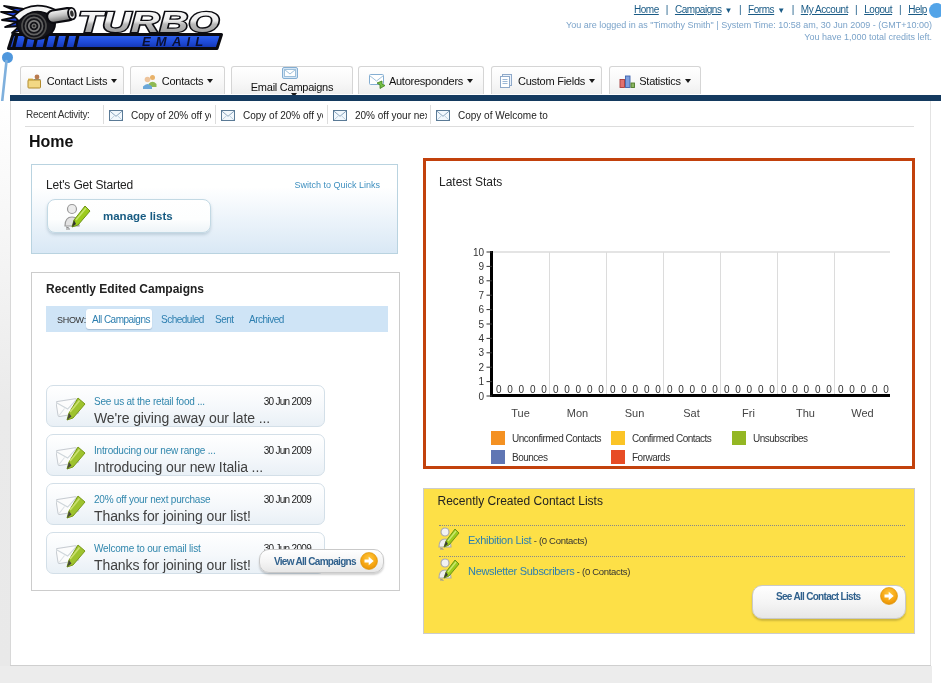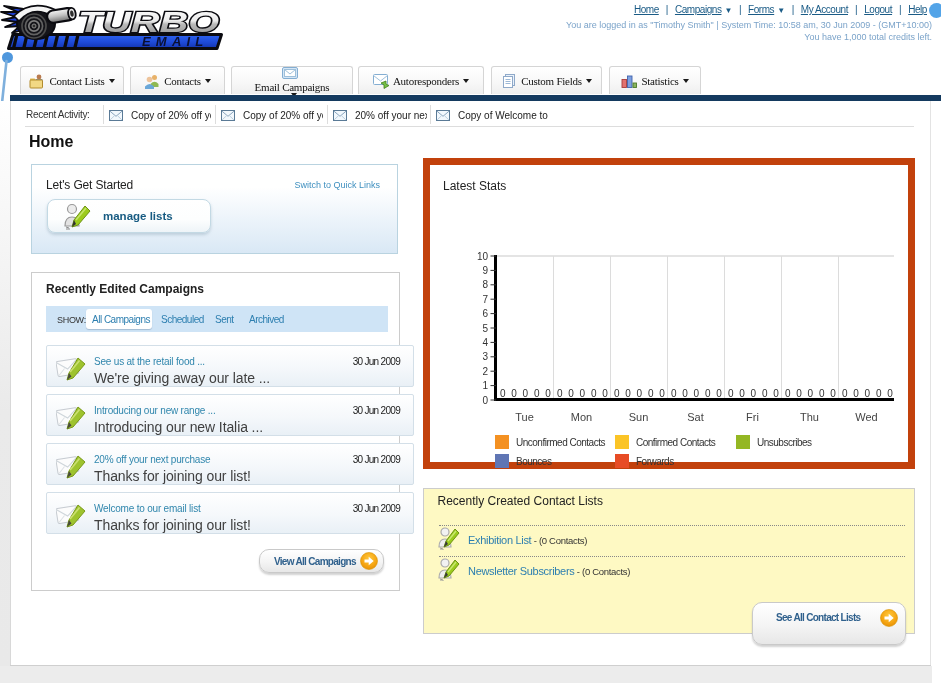--- a/index.html
+++ b/index.html
@@ -6,21 +6,21 @@
 body{width:941px;height:683px;position:relative;background:#fff;font-family:"Liberation Sans",sans-serif;overflow:hidden;}
 .abs{position:absolute;}
 
 #toplinks{top:4px;right:14px;font-size:10px;letter-spacing:-0.45px;color:#1a5b86;white-space:nowrap;}
 #toplinks a{color:#1a5b86;text-decoration:underline;}
 #toplinks .sep{color:#1a5b86;margin:0 7px;text-decoration:none;}
 #toplinks .arr{font-size:8px;text-decoration:none;display:inline-block;margin-left:3px;}
 #hcircle{left:929px;top:3px;width:15px;height:15px;border-radius:50%;background:#53a4e8;}
 .subline{font-size:9px;color:#7ba3c9;right:9px;white-space:nowrap;}
 
-.tab{top:66px;height:28px;border:1px solid #d5d5d5;border-bottom:none;border-radius:3px 3px 0 0;background:linear-gradient(#ffffff,#f7f7f7 60%,#efefef);box-sizing:border-box;display:flex;align-items:center;justify-content:center;font-size:11px;letter-spacing:-0.25px;color:#111;white-space:nowrap;font-family:Liberation Serif, serif;}
+.tab{top:66px;height:28px;border:1px solid #d5d5d5;border-bottom:none;border-radius:3px 3px 0 0;background:linear-gradient(#ffffff,#f7f7f7 60%,#efefef);box-sizing:border-box;display:flex;align-items:center;justify-content:center;font-size:11px;letter-spacing:-0.25px;color:#111;white-space:nowrap;}
 .tab .tic{margin-right:4px;width:16px;height:16px;position:relative;flex:none;}
 .tab .ar{margin-left:4px;width:0;height:0;border-left:3.5px solid transparent;border-right:3.5px solid transparent;border-top:4.5px solid #1a1a1a;}
 #navbar{left:10px;top:95px;width:931px;height:6px;background:#143a5f;}
 
 #cleft{left:10px;top:101px;width:1px;height:564px;background:#d8d8d8;}
 #cright{left:930px;top:101px;width:1px;height:564px;background:#e3e3e3;}
 #cbottom{left:10px;top:665px;width:921px;height:1px;background:#cfcfcf;}
 #footgray{left:0;top:666px;width:932px;height:17px;background:#ececec;}
 #leftgray{left:0;top:101px;width:10px;height:565px;background:linear-gradient(#ffffff,#eaeaea 55%,#e9e9e9);}
 
@@ -37,34 +37,34 @@
 #p1 .ptitle{left:14px;top:13px;letter-spacing:-0.15px;}
 #p1 .qlink{right:17px;top:15px;font-size:9px;color:#3e8fbf;}
 .bigbtn{top:34px;height:34px;width:164px;border:1px solid #c3d9e4;border-radius:8px;background:linear-gradient(#ffffff,#fdfefe 60%,#eef4f8);box-shadow:0 2px 3px rgba(120,150,170,.35);box-sizing:border-box;display:flex;align-items:center;font-size:11.5px;font-weight:bold;color:#175b82;}
 
 #p2{left:31px;top:272px;width:369px;height:319px;border:1px solid #ccc;background:#fff;box-sizing:border-box;}
 #p2 .ptitle{left:14px;top:9px;font-weight:bold;}
 #showbar{left:14px;top:33px;width:342px;height:26px;background:#cfe4f6;}
 #showbar .lbl{left:11px;top:9px;font-size:9px;letter-spacing:-0.3px;color:#333;}
 #showbar .selbox{left:40px;top:3px;width:66px;height:20px;background:#fff;border-radius:3px;box-shadow:0 1px 1px rgba(100,130,160,.4);}
 .shlink{top:8px;font-size:10px;letter-spacing:-0.5px;color:#2d7fb0;}
-.citem{left:14px;width:368px;height:42px;border:1px solid #d3dfe8;border-radius:2px;background:linear-gradient(#ffffff,#f5f8fb 55%,#e9f0f6);box-sizing:border-box;}
+.citem{left:14px;width:279px;height:42px;border:1px solid #d3dfe8;border-radius:7px;background:linear-gradient(#ffffff,#f5f8fb 55%,#e9f0f6);box-sizing:border-box;margin-top:40px;}
 .citem .t{left:47px;top:10px;font-size:10px;letter-spacing:-0.2px;color:#3187ad;white-space:nowrap;}
 .citem .s{left:47px;top:24px;font-size:14px;letter-spacing:-0.1px;color:#3f3f3f;white-space:nowrap;}
 .citem .d{right:13px;top:10px;font-size:10px;letter-spacing:-0.7px;color:#222;}
 .graybtn{white-space:nowrap;border:1px solid #c9c9c9;border-radius:10px;background:linear-gradient(#ffffff,#f4f4f4 55%,#e7e7e7);box-shadow:0 2px 2px rgba(0,0,0,.18);box-sizing:border-box;display:flex;align-items:center;justify-content:space-between;font-size:10px;letter-spacing:-0.7px;font-weight:bold;color:#30618d;}
 
-#p3{left:423px;top:158px;width:492px;height:311px;border:7px solid #c2410c;background:#fff;box-sizing:border-box;}
+#p3{left:423px;top:158px;width:492px;height:311px;border:3px solid #c2410c;background:#fff;box-sizing:border-box;}
 #p3 .ptitle{left:13px;top:14px;}
 #sel{left:16px;top:33px;width:454px;height:20px;border:1px solid #889cb0;background:#fff;box-sizing:border-box;font-size:10px;color:#000;line-height:18px;padding-left:5px;}
 #sel .sarr{right:6px;top:7px;width:0;height:0;border-left:4px solid transparent;border-right:4px solid transparent;border-top:5px solid #000;position:absolute;}
 .lsq{width:14px;height:14px;}
 .ltxt{font-size:10px;letter-spacing:-0.5px;color:#333;white-space:nowrap;}
 
-#p4{left:423px;top:488px;width:492px;height:146px;border:1px solid #ccc;background:#fef9c3;box-sizing:border-box;}
+#p4{left:423px;top:488px;width:492px;height:146px;border:1px solid #ccc;background:#fde047;box-sizing:border-box;}
 #p4 .ptitle{left:13.5px;top:5px;}
 .dots{left:15px;width:466px;height:0;border-top:1px dotted #888;}
 .clist-t{font-size:11px;letter-spacing:-0.3px;color:#2d7fb0;white-space:nowrap;}
 .clist-t .g{color:#333;font-size:9.5px;letter-spacing:-0.3px;}
 </style>
 </head>
 <body>
 
 <svg class="abs" style="left:0;top:0;" width="250" height="115" viewBox="0 0 250 115">
   <defs>
@@ -417,21 +417,21 @@
   <div class="abs dots" style="top:67px;"></div>
   <svg class="abs" style="left:14px;top:69px;" width="24" height="23">
       <circle cx="7" cy="5" r="4" fill="#f2f2f2" stroke="#ababab" stroke-width="1.2"></circle>
       <path d="M1,20 q0,-8 6,-8 q6,0 6,8 z" fill="#eeeeee" stroke="#ababab" stroke-width="1.2"></path>
       <path d="M2,21 l3,1 M2,23 l4,0" stroke="#9a9a9a" stroke-width="1"></path>
       <polygon points="17,2 21,6 11,18 6,20 8,14" fill="#9ccb1c" stroke="#6d9413" stroke-width="1"></polygon>
       <polygon points="8,14 10,17 6,20" fill="#3a3a3a"></polygon>
       <line x1="18" y1="4" x2="10" y2="14" stroke="#c9e871" stroke-width="1.4"></line>
     </svg>
     <div class="abs clist-t" style="left:44px;top:76px;">Newsletter Subscribers<span class="g"> - (0 Contacts)</span></div>
-  <div class="abs graybtn" style="left:328px;top:113px;width:154px;height:43px;padding:0 7px 12px 23px;">See All Contact Lists<svg width="18" height="18">
+  <div class="abs graybtn" style="left:328px;top:96px;width:154px;height:34px;padding:0 7px 12px 23px;">See All Contact Lists<svg width="18" height="18">
         <defs>
           <radialGradient id="og2" cx="0.5" cy="0.35" r="0.75">
             <stop offset="0" stop-color="#ffc93e"></stop>
             <stop offset="0.6" stop-color="#f5a411"></stop>
             <stop offset="1" stop-color="#e08700"></stop>
           </radialGradient>
         </defs>
         <circle cx="9" cy="9" r="8.5" fill="url(#og2)" stroke="#d99400" stroke-width="0.6"></circle>
         <path d="M4.5,7.6 h4.2 v-2.8 l5,4.2 -5,4.2 v-2.8 h-4.2 z" fill="#fff"></path>
       </svg></div>

